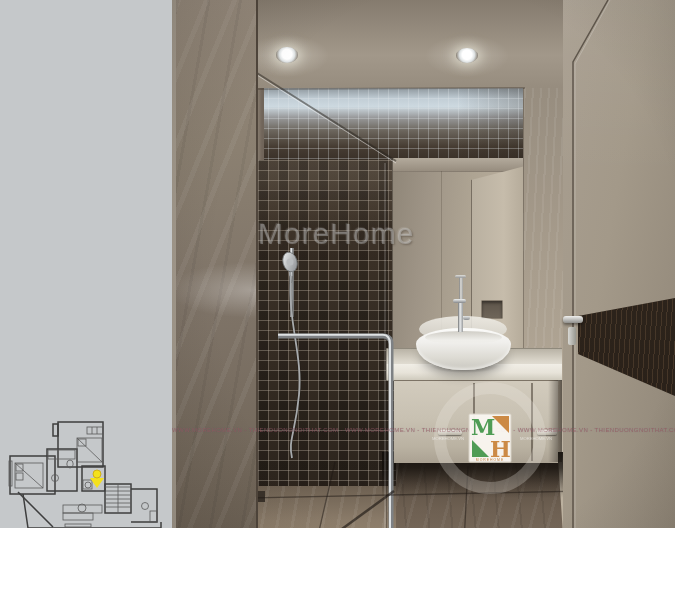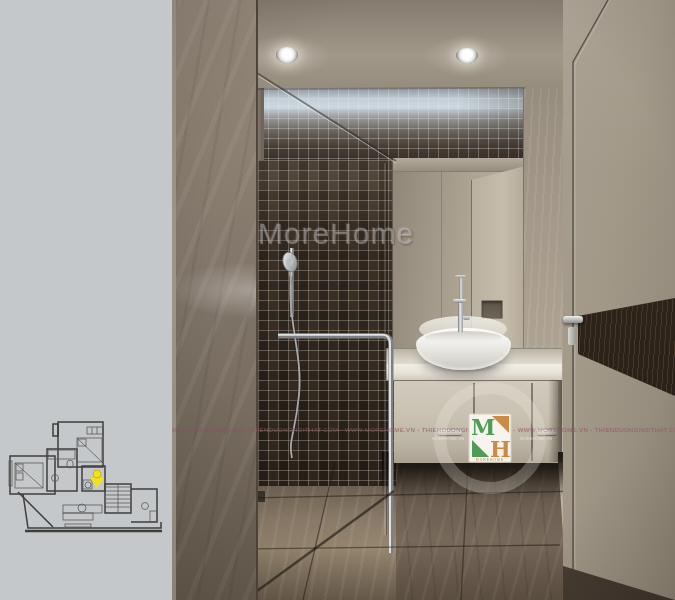--- a/index.html
+++ b/index.html
@@ -1,16 +1,16 @@
 <!DOCTYPE html>
 <html><head>
 <meta charset="utf-8">
 <style>
   html,body{margin:0;padding:0;}
-  .page{position:relative;width:675px;height:600px;background:#c5c8ca;overflow:hidden;
+  .page{position:relative;width:675px;height:528px;background:#c5c8ca;overflow:hidden;
         font-family:"Liberation Sans",sans-serif;}
   .abs{position:absolute;}
 
   
   .photo-bg{left:172px;top:0;width:503px;height:600px;background:#8f8478;}
 
   .ceiling{left:258px;top:0;width:417px;height:92px;
     background:
       radial-gradient(60px 30px at 29px 56px, rgba(255,255,250,.28), transparent 70%),
       radial-gradient(60px 30px at 209px 56px, rgba(255,255,250,.24), transparent 70%),

